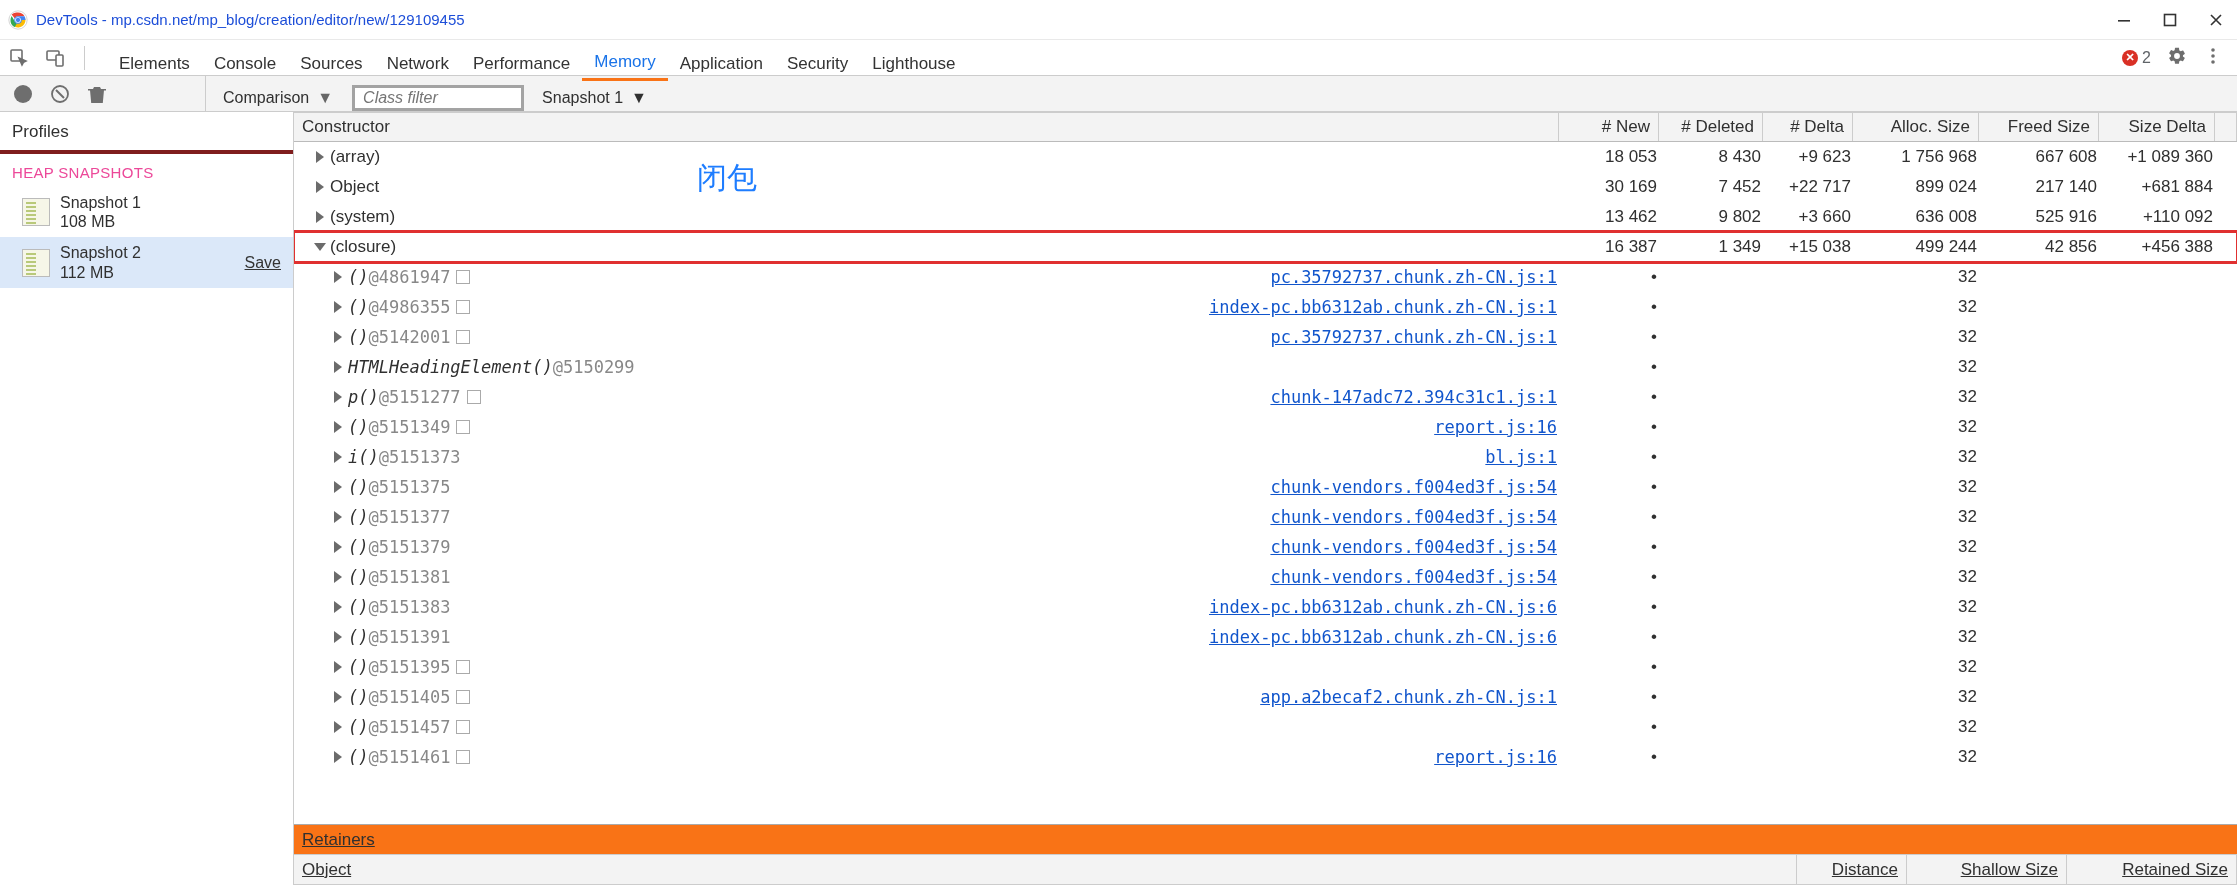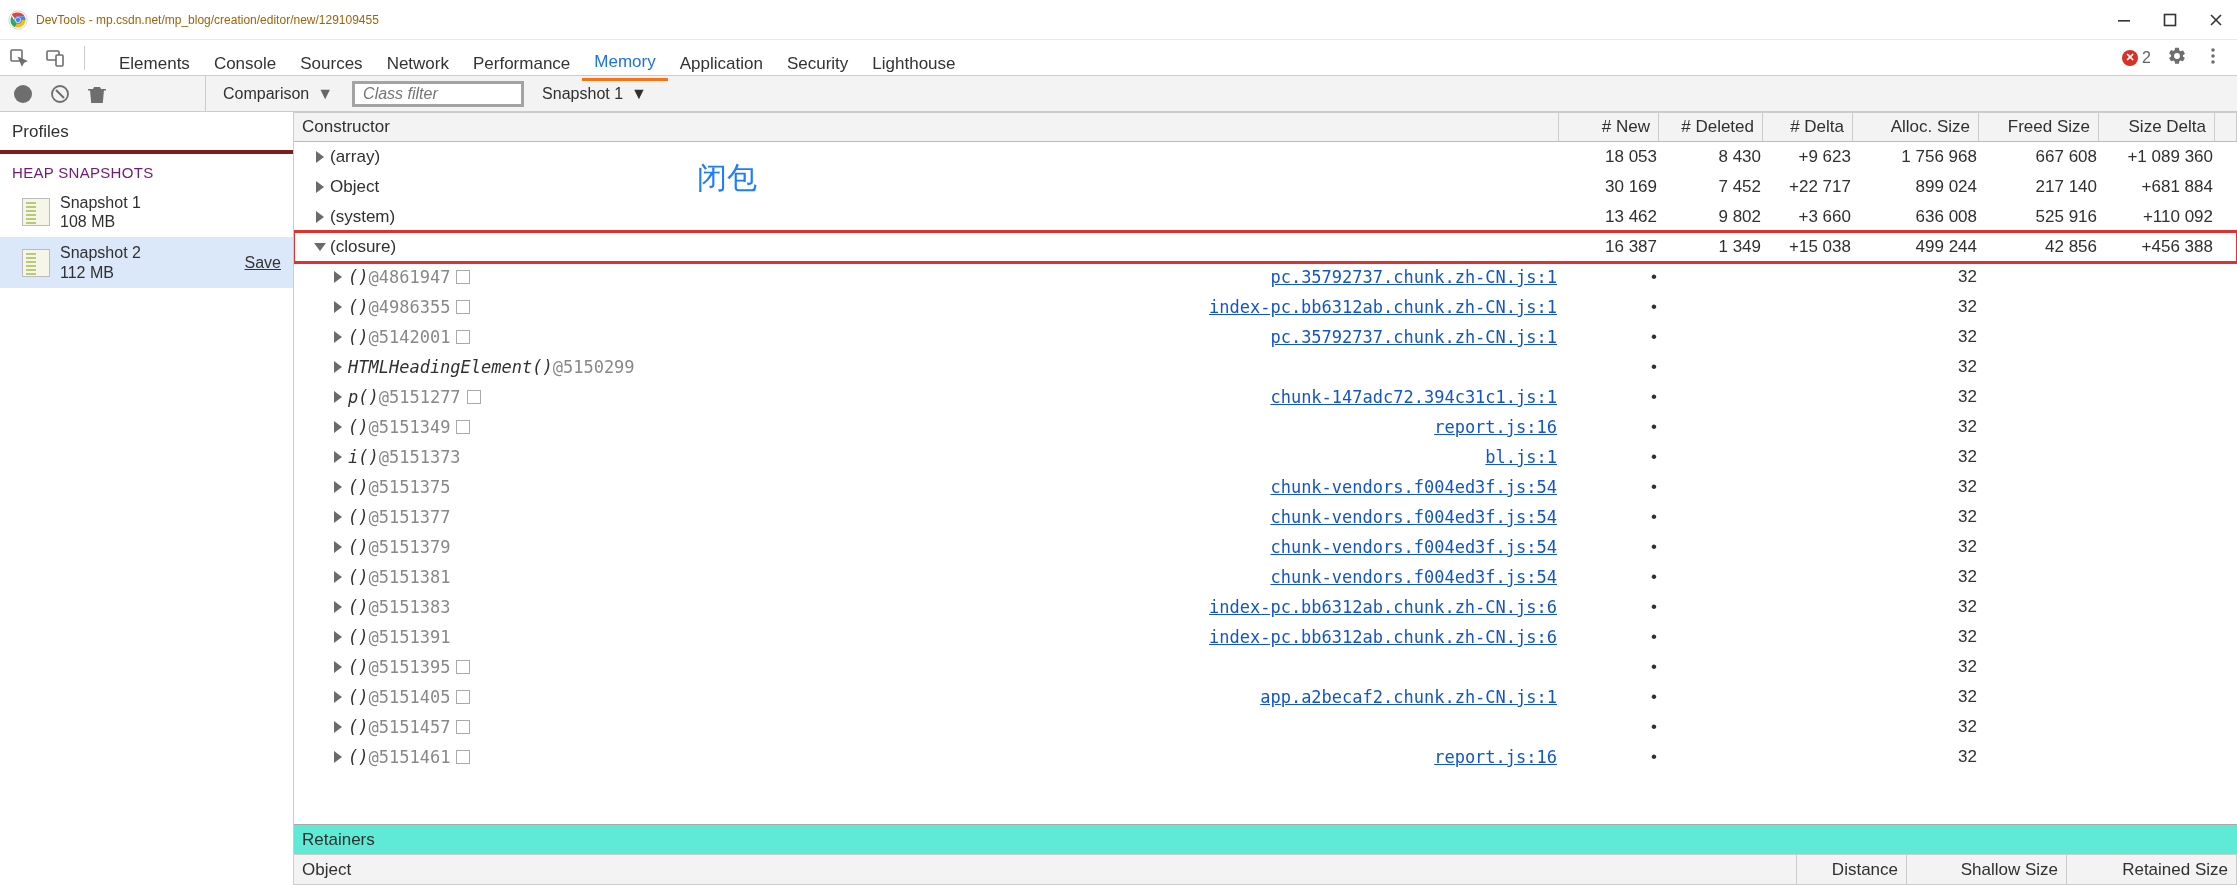--- a/index.html
+++ b/index.html
@@ -1,47 +1,47 @@
 <!DOCTYPE html>
 <html><head>
 <meta charset="utf-8">
 <style>
   * { box-sizing: border-box; margin: 0; padding: 0; }
   html, body { width: 2237px; height: 885px; font-family: "Segoe UI", Arial, sans-serif; font-size: 16px; color: #303030; background: #fff; overflow: hidden; }
   .titlebar { height: 40px; display: flex; align-items: center; padding: 0 8px; background: #fff; border-bottom: 1px solid #e9e9e9; }
   .titlebar .chrome-logo { width: 20px; height: 20px; margin-right: 8px; }
-  .titlebar .title { font-size: 12px; color: #a16207; flex: 1; }
+  .titlebar .title { font-size: 15px; color: #1d4ed8; flex: 1; }
   .winctrls { display: flex; gap: 28px; align-items: center; padding-right: 4px; }
   .winctrls .ctrl { width: 18px; height: 18px; display:flex; align-items:center; justify-content:center; cursor:pointer; color:#555; }
 
   .toolbar { height: 36px; display:flex; align-items:center; padding: 0 8px; border-bottom:1px solid #ccc; background:#fff; }
   .tb-left { display:flex; align-items:center; gap: 14px; margin-right: 18px; }
   .tb-left .icbtn { width:22px; height:22px; display:flex; align-items:center; justify-content:center; cursor:pointer; color:#6e6e6e; }
   .vsep { width:1px; height:24px; background:#ccc; margin: 0 4px; }
   .tabs { display:flex; align-items:center; height:100%; }
   .tab { padding: 0 12px; height:100%; display:flex; align-items:center; color:#333; cursor:pointer; font-size:17px;margin-top:12px; }
   .tab.active { color:#1a73e8; border-bottom:3px solid #f97316; }
   .tb-right { margin-left:auto; display:flex; align-items:center; gap:16px; padding-right:6px; }
   .err-badge { display:flex; align-items:center; gap:4px; color:#5f6368; cursor:pointer; }
   .err-badge .dot { width:16px; height:16px; border-radius:50%; background:#d93025; color:#fff; font-size:11px; font-weight:600; display:flex; align-items:center; justify-content:center; }
 
-  .secondbar { height:36px; display:flex; align-items:center; border-bottom:1px solid #ccc; background:#f3f3f3; }
+  .secondbar { height:36px; display:flex; align-items:flex-end; border-bottom:1px solid #ccc; background:#f3f3f3; }
   .sb-left { width:206px; height:100%; display:flex; align-items:center; gap:18px; padding-left:14px; border-right:1px solid #ccc; background:#f3f3f3; }
   .sb-left .dot-record { width:18px; height:18px; border-radius:50%; background:#6e6e6e; cursor:pointer; }
   .sb-left .icbtn { width:20px; height:20px; color:#6e6e6e; cursor:pointer; }
   .sb-right { flex:1; display:flex; align-items:center; gap:10px; padding-left:8px; }
   .cmp-dd { display:flex; align-items:center; gap:8px; padding:3px 8px; border:1px solid transparent; cursor:pointer; }
   .cmp-dd .dd-arrow { color:#666; }
   .class-filter { width:172px; height:26px; border:3px solid #a3a3a3; padding:0 8px; font-size:16px; color:#333; font-style:italic; background:#fff; }
   .snap-dd { display:flex; align-items:center; gap:8px; padding:3px 8px; cursor:pointer; }
 
   .body { display:flex; height:calc(100% - 112px); }
   .sidebar { width:294px; border-right:1px solid #ccc; background:#fff; display:flex; flex-direction:column; }
   .side-hdr { padding:10px 12px 8px; font-size:17px; border-bottom:4px solid #7f1d1d; }
-  .side-sub { padding:10px 12px 6px; font-size:15px; color:#701a75; letter-spacing:.3px; }
+  .side-sub { padding:10px 12px 6px; font-size:15px; color:#ec4899; letter-spacing:.3px; }
   .snap-item { display:flex; align-items:center; padding:6px 12px 6px 22px; cursor:pointer; }
   .snap-item.selected { background:#dbe8f9; }
   .snap-icon { width:28px; height:28px; border:1px solid #bbb; background:#f6f6e8; margin-right:10px; position:relative; }
   .snap-icon::before { content:""; position:absolute; left:3px; top:3px; width:10px; height:22px; background:repeating-linear-gradient(0deg,#b9c97a 0,#b9c97a 2px,transparent 2px,transparent 4px); }
   .snap-texts { display:flex; flex-direction:column; font-size:16px; line-height:1.2; }
   .snap-item .save { margin-left:auto; font-size:16px; text-decoration:underline; color:#333; cursor:pointer; }
 
   .main { flex:1; display:flex; flex-direction:column; min-width:0; }
   .grid { flex:1; display:flex; flex-direction:column; min-height:0; }
   .ghdr { display:flex; height:30px; background:#f3f3f3; border-bottom:1px solid #bbb; border-top:1px solid #ccc; font-size:17px; }
@@ -61,21 +61,21 @@
   .annot { position:absolute; left:403px; top:16px; font-size:30px; color:#1e7dff; font-family: "Microsoft YaHei", sans-serif; pointer-events:none; }
   .mono { font-family: Consolas, Menlo, monospace; }
   .fn-name { font-style: italic; }
   .objid { color:#888;text-align:right; }
   .sq { display:inline-block; width:14px; height:14px; border:1px solid #aaa; margin-left:6px; vertical-align:middle; }
   .srclink { color:#1155cc; text-decoration:underline; cursor:pointer; margin-left:auto; }
   .constructor-cell .pad1 { display:inline-block; width:14px; }
   .constructor-cell .pad2 { display:inline-block; width:32px; }
   .bullet { text-align:center; }
 
-  .retainers { border-top:1px solid #aaa; background:#5eead4; }
+  .retainers { border-top:1px solid #aaa; background:#f97316;text-decoration:underline; }
   .ret-hdr { display:flex; align-items:center; height:30px; padding:0 8px; font-size:17px; border-bottom:1px solid #ccc; }
   .ret-cols { display:flex; height:30px; background:#f3f3f3; border-bottom:1px solid #ccc; font-size:17px; }
   .ret-cols .gh:first-child { flex:1 1 auto; }
   .col-dist{width:110px}.col-ss{width:160px}.col-rs{width:170px}
 </style>
 </head>
 <body>
 
 <div class="titlebar">
   <span class="chrome-logo">

